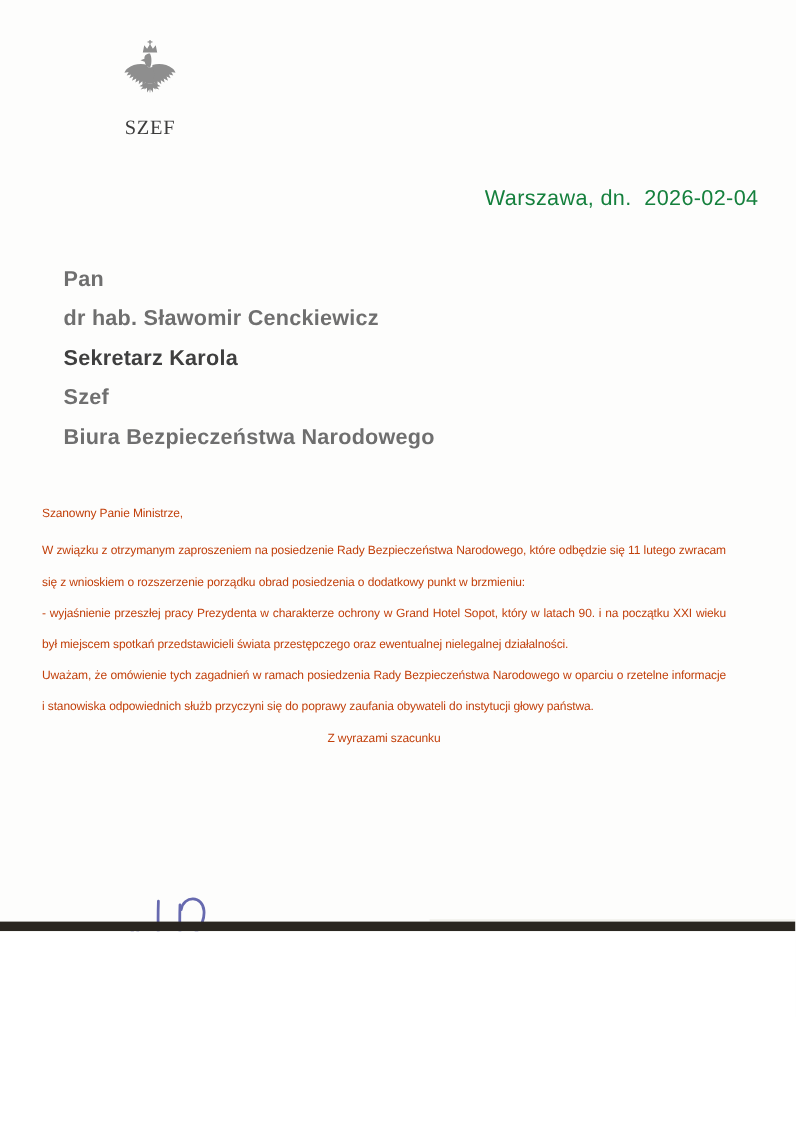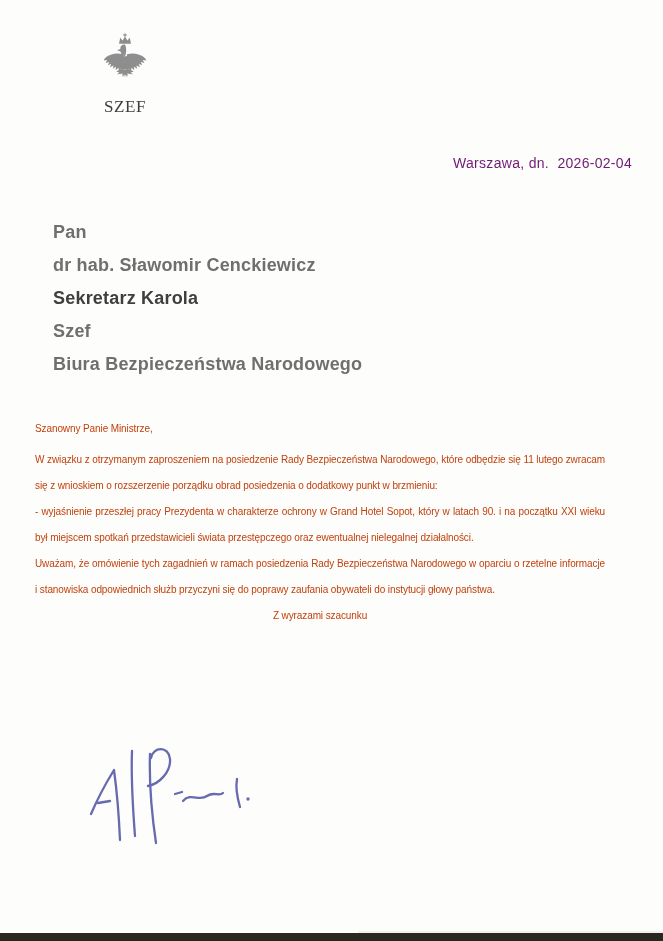--- a/index.html
+++ b/index.html
@@ -5,21 +5,21 @@
 <style>
   html, body { margin: 0; padding: 0; }
   body {
     width: 663px; height: 941px;
     background: #ffffff;
     font-family: "Liberation Sans", sans-serif;
     -webkit-font-smoothing: antialiased;
   }
   .page {
     position: relative;
-    width: 663px; height: 941px;
+    width: 663px; height: 776px;
     background: #fdfdfc;
     overflow: hidden;
   }
 
   
   .letterhead {
     position: absolute;
     top: 33px; left: 22px;
     width: 206px;
     text-align: center;
@@ -35,22 +35,22 @@
     font-size: 17px;
     line-height: 21px;
     letter-spacing: 0.6px;
     color: #3d3d3d;
   }
 
   
   .date-line {
     position: absolute;
     top: 155px; right: 31px;
-    font-size: 14px;
-    color: #701a75;
+    font-size: 18px;
+    color: #15803d;
     letter-spacing: 0.3px;
     white-space: pre;
   }
 
   
   .recipient {
     position: absolute;
     top: 216px; left: 53px;
     font-size: 18px;
     font-weight: bold;

